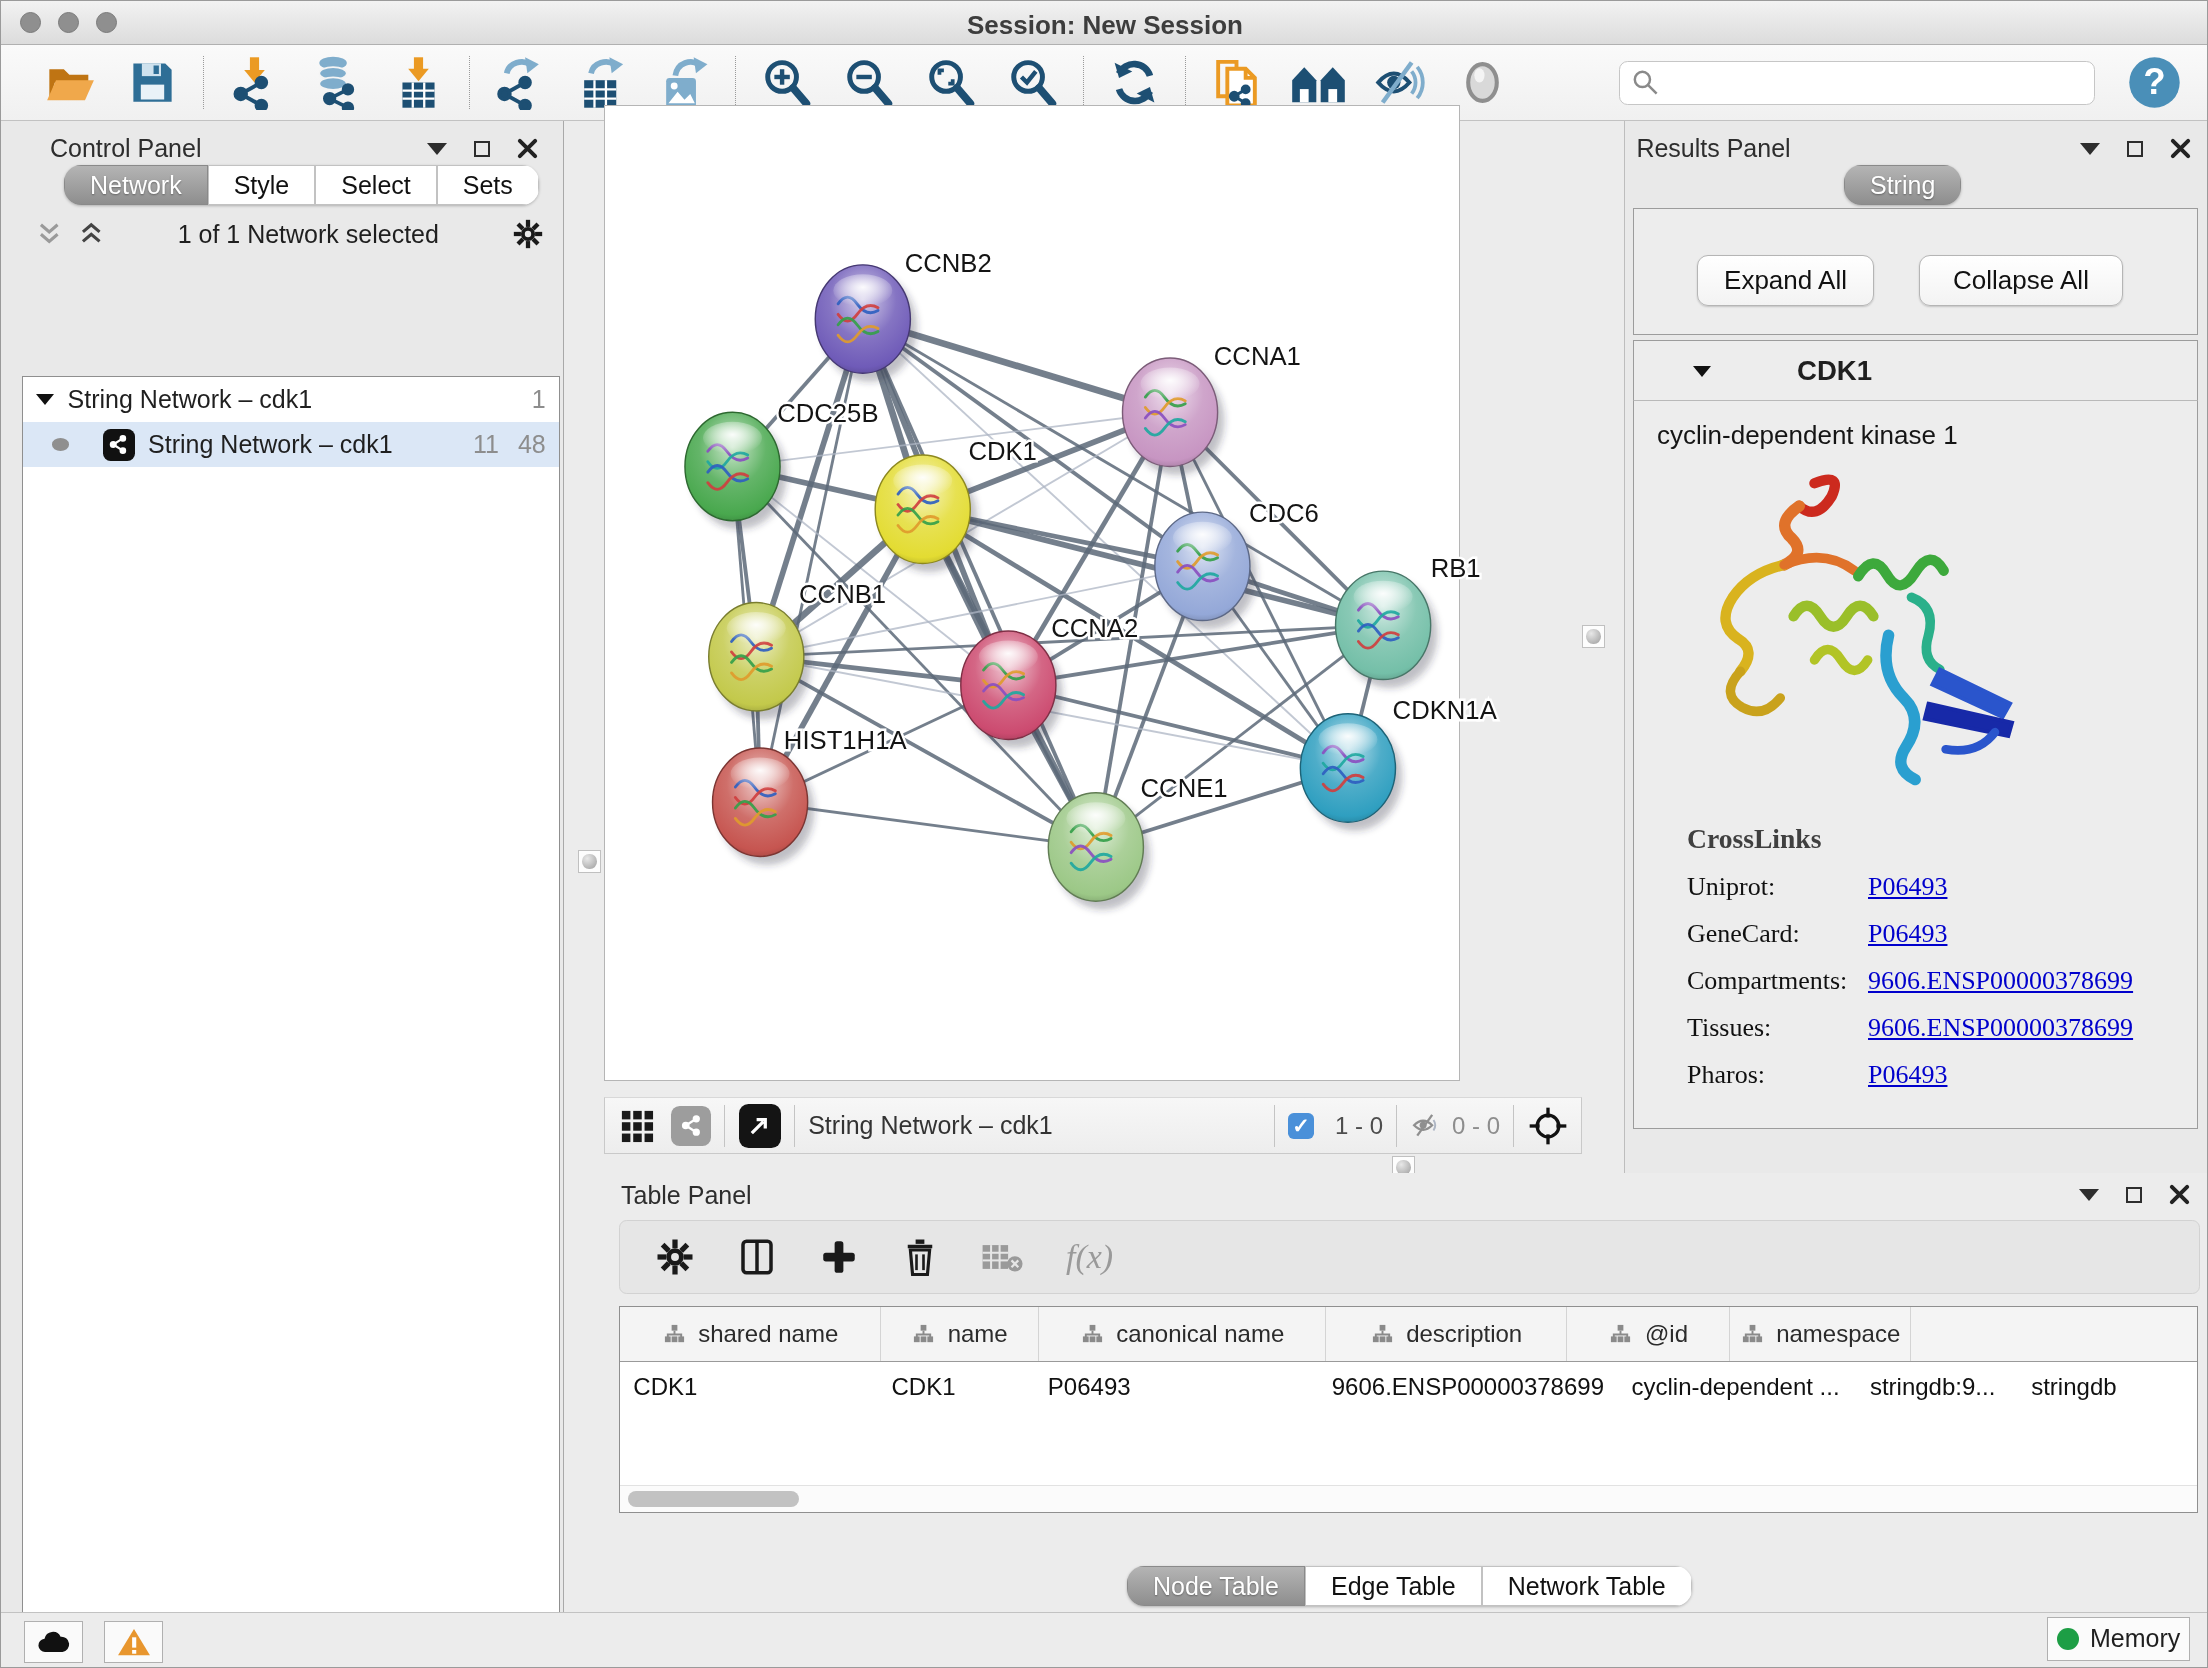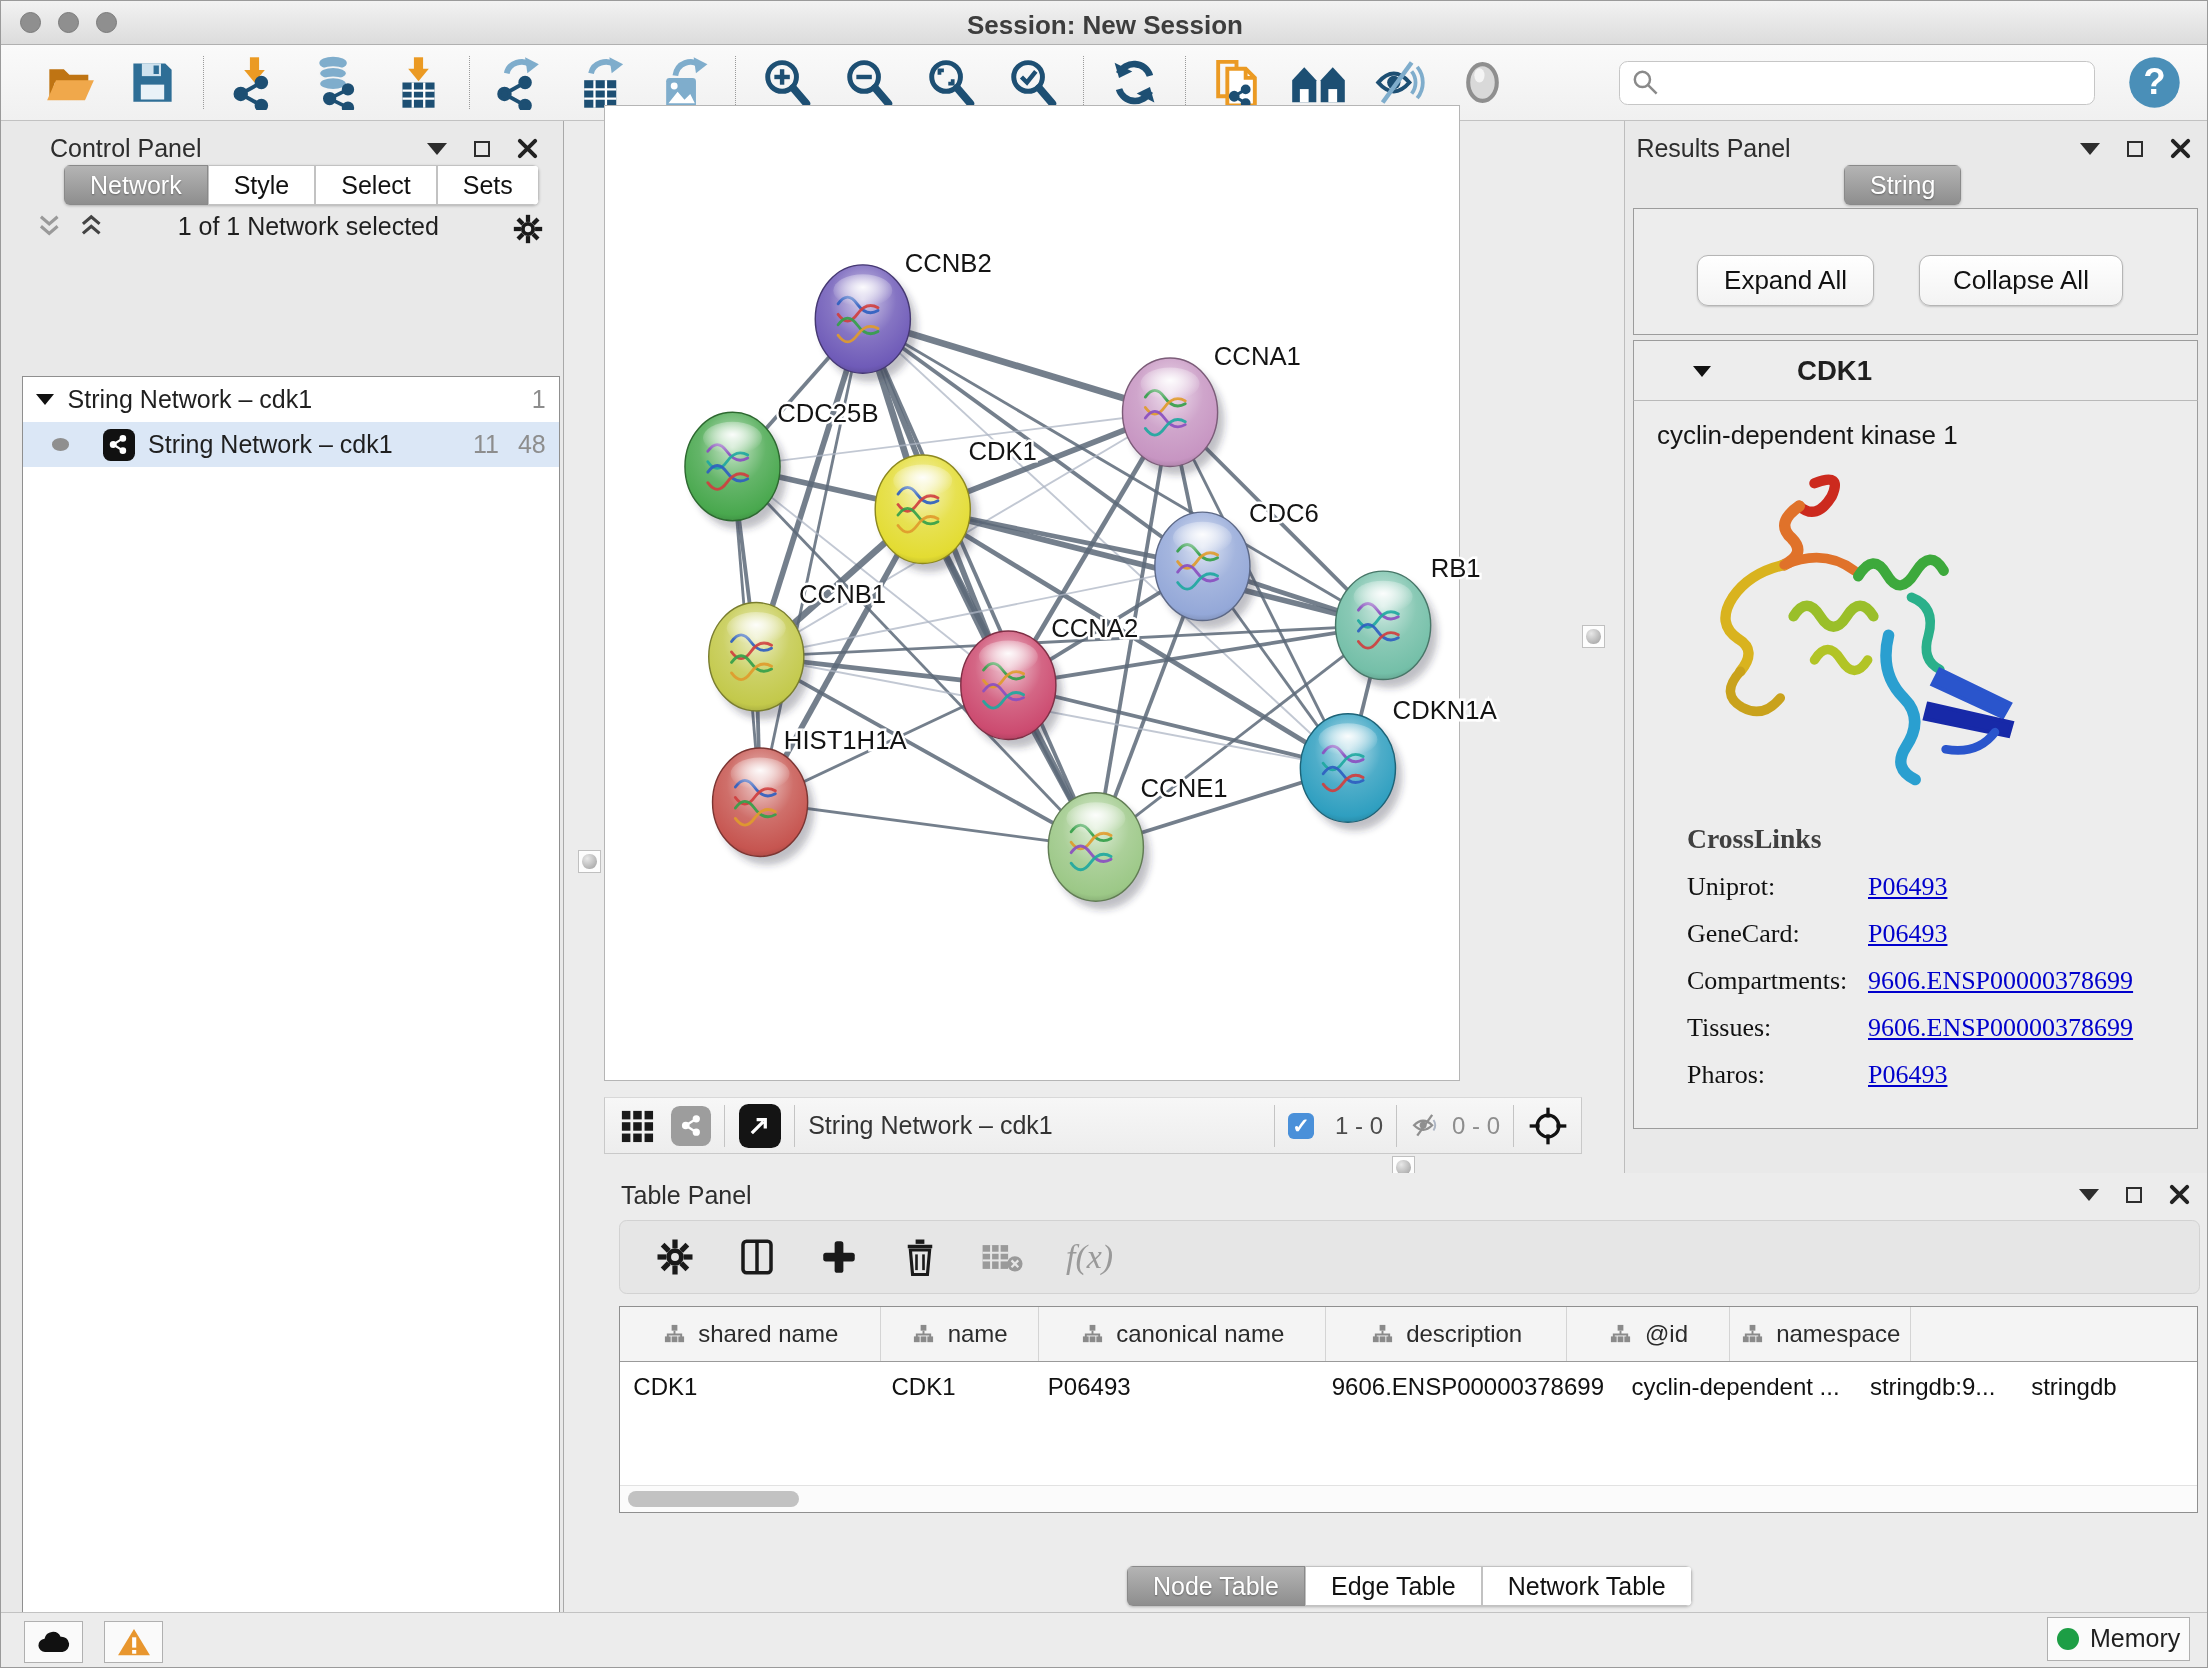--- a/index.html
+++ b/index.html
@@ -20,21 +20,21 @@
 .searchbox input{border:none;outline:none;font-size:23px;flex:1;font-family:"Liberation Sans",sans-serif;background:transparent}
 .helpbtn{width:55px;height:55px;margin:0 27px 0 32px;flex:0 0 auto}
 
 
 .panel-title{font-size:25px;color:#2d2d2d}
 .winicons{position:absolute;display:flex;gap:27px;align-items:center}
 .wi-collapse{width:0;height:0;border-left:10.5px solid transparent;border-right:10.5px solid transparent;border-top:12.4px solid #2d2d2d}
 .wi-float{width:16px;height:16px;border:2.9px solid #2d2d2d}
 .tab{height:40px;padding:0 25px;display:flex;align-items:center;justify-content:center;font-size:25px;background:#fff;border:1px solid #c2c2c2;color:#111}
 .tab.sel{background:linear-gradient(#b4b4b4,#8e8e8e);color:#fff;border-color:#8a8a8a;text-shadow:0 1px 1.9px rgba(0,0,0,.35)}
-.tabgroup{display:flex;border-radius:6px;overflow:hidden;box-shadow:0 1px 2.9px rgba(0,0,0,.25)}
+.tabgroup{display:flex;border-radius:17px;overflow:hidden;box-shadow:0 1px 2.9px rgba(0,0,0,.25)}
 
 
 .ctl-listbox{position:absolute;left:21px;top:255px;width:538px;height:1320px;background:#fff;border:1.9px solid #8f8f8f}
 .tree-row{display:flex;align-items:center;height:45px;font-size:25px;gap:13.3px;padding:0 13.3px}
 .tree-row .count{margin-left:auto;color:#8d8d8d}
 .tree-row.sel{background:#dbe7f6}
 .tri-down{width:0;height:0;border-left:9.5px solid transparent;border-right:9.5px solid transparent;border-top:11.4px solid #111}
 .dot{width:17px;height:12.4px;border-radius:50%;background:#8f8f8f}
 .badge{width:32px;height:32px;border-radius:7.6px;background:#111;display:flex;align-items:center;justify-content:center}
 
@@ -285,21 +285,21 @@
       <svg width="21" height="21" viewBox="0 0 22 22">
           <path d="M3 3 L19 19 M19 3 L3 19" stroke="#222" stroke-width="4.2" stroke-linecap="round"></path>
         </svg>
     </div>
     <div class="tabgroup abs" style="left:63px;top:44px">
         <span class="tab sel">Network</span>
         <span class="tab">Style</span>
         <span class="tab">Select</span>
         <span class="tab">Sets</span>
       </div>
-    <div class="abs" style="left:21px;top:91px;width:538px;height:44px;display:flex;">
+    <div class="abs" style="left:21px;top:91px;width:538px;height:44px;display:flex;align-items:center">
       <svg width="28.5" height="28.5" viewBox="0 0 24 24" style="margin-left:13.3px">
           <path d="M5 4 l7 6 7 -6 M5 12 l7 6 7 -6" stroke="#9a9a9a" stroke-width="2.6" fill="none"></path>
         </svg>
       <svg width="28.5" height="28.5" viewBox="0 0 24 24" style="margin-left:13.3px">
           <path d="M5 18 l7 -6 7 6 M5 10 l7 -6 7 6" stroke="#444" stroke-width="2.6" fill="none"></path>
         </svg>
       <div style="flex:1;text-align:center;font-size:25px">1 of 1 Network selected</div>
       <svg width="34" height="34" viewBox="0 0 48 48" style="margin-right:15px">
         <g fill="#1a1a1a">
             <circle cx="24" cy="24" r="10"></circle>

